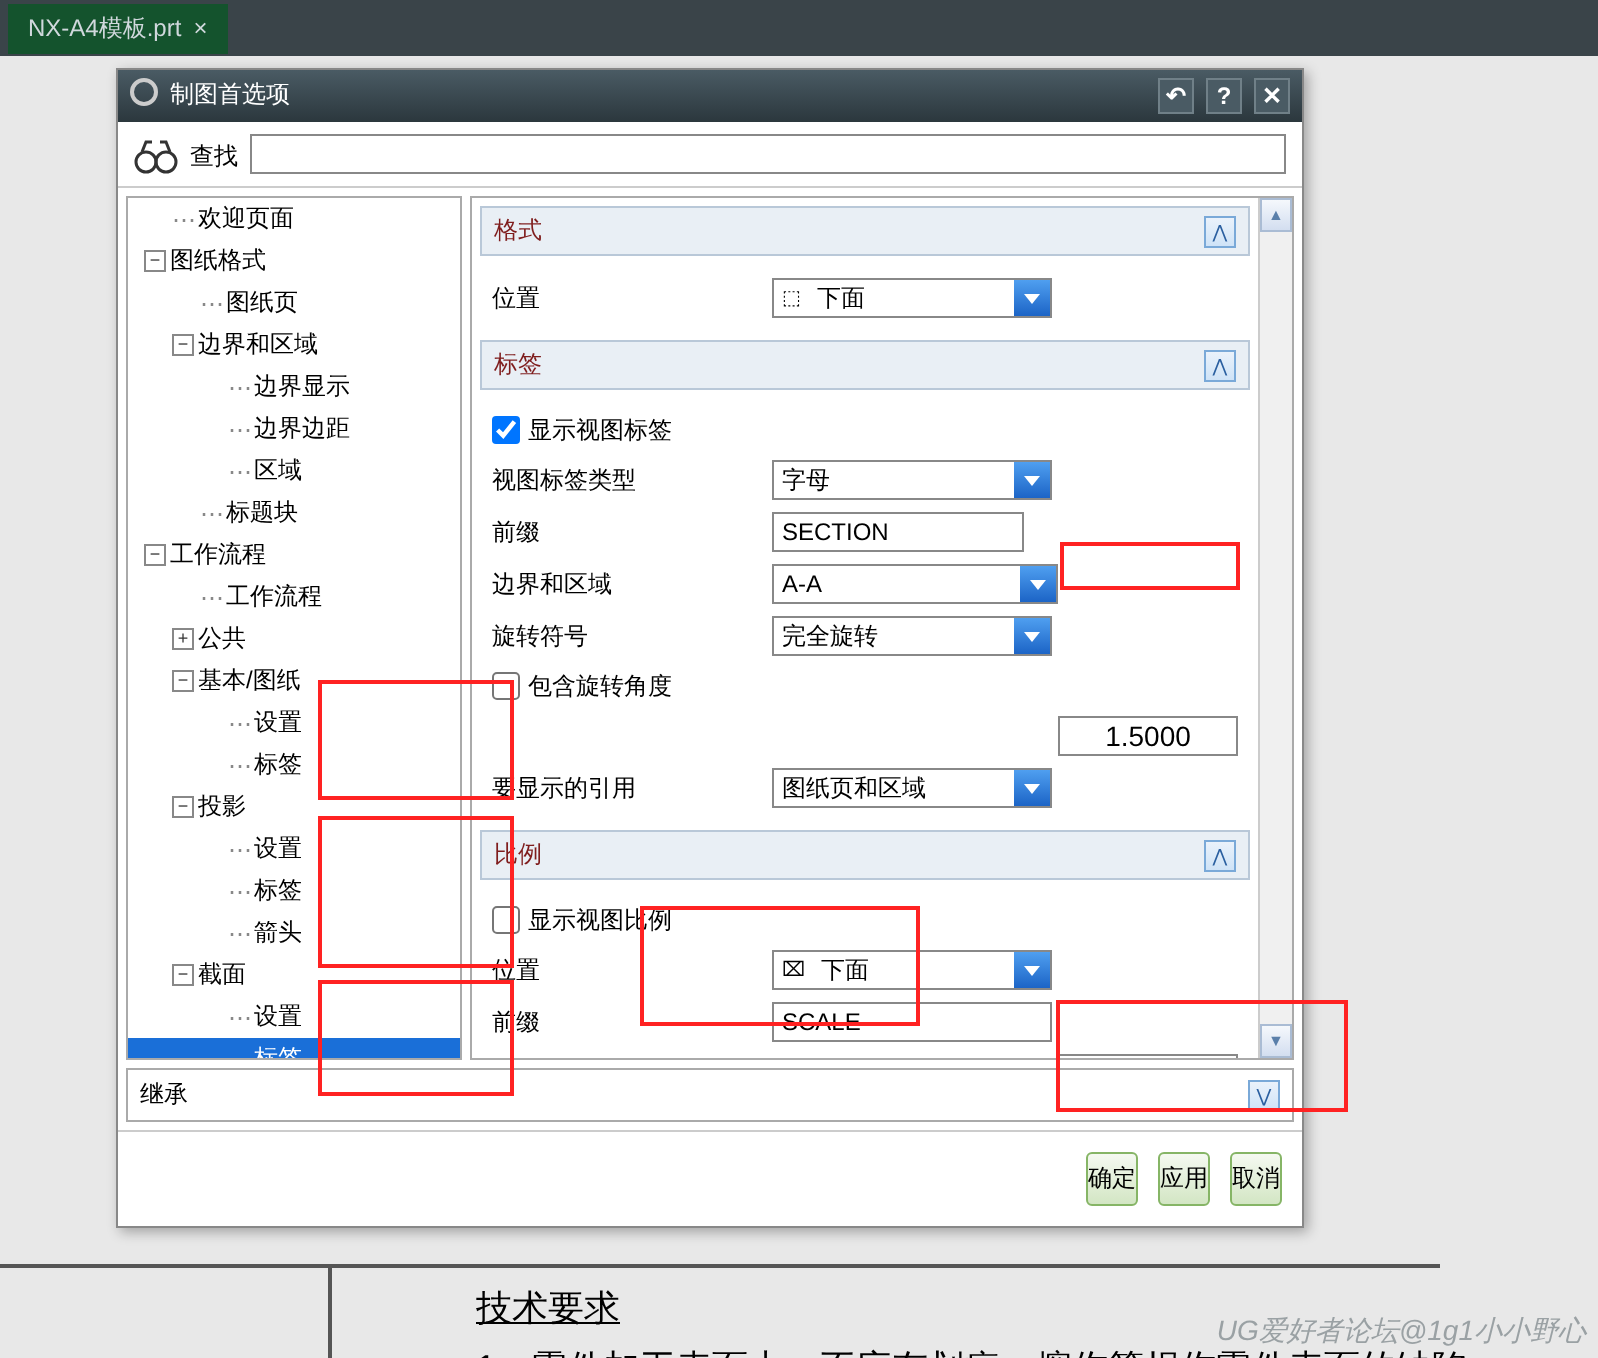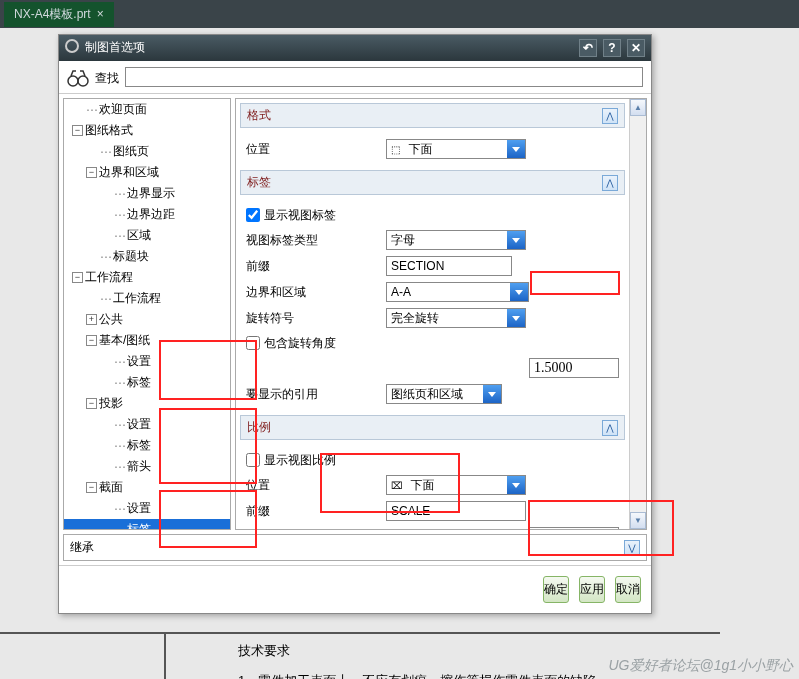--- a/index.html
+++ b/index.html
@@ -36,40 +36,40 @@
 .section-header { background: #e9eff5; border: 1px solid #b9c8d8; margin: 4px; padding: 3px 6px; display: flex; align-items: center; justify-content: space-between; }
 .section-header .hdr-title { color: #7f1d1d; }
 .section-body { padding: 4px 10px; }
 .form-row { display: flex; align-items: center; height: 26px; gap: 8px; }
 .form-label { width: 132px; }
 .select-box { border: 1px solid #888; height: 20px; display: flex; align-items: center; position: relative; background: #fff; }
 .select-box .sel-text { flex: 1; padding: 0 4px; }
 .select-arrow { width: 18px; height: 18px; background: linear-gradient(#4f9ff0, #1c64c6); display: flex; align-items: center; justify-content: center; }
 .select-arrow::after { content: ""; border-left: 4px solid transparent; border-right: 4px solid transparent; border-top: 5px solid #fff; }
 .text-input { border: 1px solid #888; height: 20px; padding: 0 4px; background: #fff; }
-.num-input { text-align: left; font-family: Liberation Serif, serif; font-size: 14px; }
+.num-input { text-align: center; font-family: Liberation Sans, sans-serif; font-size: 14px; }
 .check-row { display: flex; align-items: center; gap: 4px; height: 24px; }
 input[type=checkbox] { width: 14px; height: 14px; }
 .scroll-strip { width: 17px; background: #f0f0f0; border-left: 1px solid #ccc; display: flex; flex-direction: column; justify-content: space-between; }
 .scroll-btn { height: 17px; background: linear-gradient(#f5f8fc, #d3def0); border: 1px solid #aabcd4; display: flex; align-items: center; justify-content: center; font-size: 8px; color: #5a7faa; }
 
 .inherit-row { border: 1px solid #aaa; margin: 0 4px 4px 4px; padding: 4px 6px; display: flex; align-items: center; justify-content: space-between; background: #fff; }
 
 .button-row { display: flex; justify-content: flex-end; gap: 10px; padding: 10px; border-top: 1px solid #ccc; }
 .dlg-btn { background: linear-gradient(#f5f9f1, #d3e6c4); border: 1px solid #86b566; border-radius: 3px; padding: 4px 0; cursor: pointer; }
 
 .hl { position: absolute; border: 2px solid #ff2222; pointer-events: none; }
 .hl1 { left: 159px; top: 340px; width: 98px; height: 60px; }
 .hl2 { left: 159px; top: 408px; width: 98px; height: 76px; }
 .hl3 { left: 159px; top: 490px; width: 98px; height: 58px; }
 .hl4 { left: 320px; top: 453px; width: 140px; height: 60px; }
 .hl5 { left: 528px; top: 500px; width: 146px; height: 56px; }
 .hl6 { left: 530px; top: 271px; width: 90px; height: 24px; }
 
-.bg-text { position: absolute; left: 238px; top: 618px; font-family: SimHei, sans-serif; font-size: 13px; }
+.bg-text { position: absolute; left: 238px; top: 618px; font-family: SimHei, sans-serif; font-size: 18px; text-decoration: underline; }
 .watermark { position: absolute; right: 6px; bottom: 4px; color: #9aa1a4; font-style: italic; font-size: 14px; }
 .bg-line { position: absolute; left: 0; top: 604px; width: 720px; height: 2px; background: #555; }
 .bg-vline { position: absolute; left: 164px; top: 604px; width: 2px; height: 75px; background: #555; }
 </style>
 </head>
 <body>
 
 <div class="tab-bar">
   <div class="tab">
     <span>NX-A4模板.prt</span>
@@ -250,21 +250,21 @@
           <div class="check-row">
             <input type="checkbox" style="">
             <span>包含旋转角度</span>
           </div>
           <div class="form-row">
             <span style="flex:1"></span>
             <input class="text-input num-input" style="width: 90px;" value="1.5000">
           </div>
           <div class="form-row">
             <span class="form-label">要显示的引用</span>
-            <div class="select-box" style="width:116px;gap:14px;">
+            <div class="select-box" style="width:140px;gap:14px;">
                   <span class="sel-text">图纸页和区域</span>
                   <span class="select-arrow"></span>
                 </div>
           </div>
         </div>
 
         <div class="section-header">
           <span class="hdr-title">比例</span>
           <span class="collapse-btn">⋀</span>
         </div>

